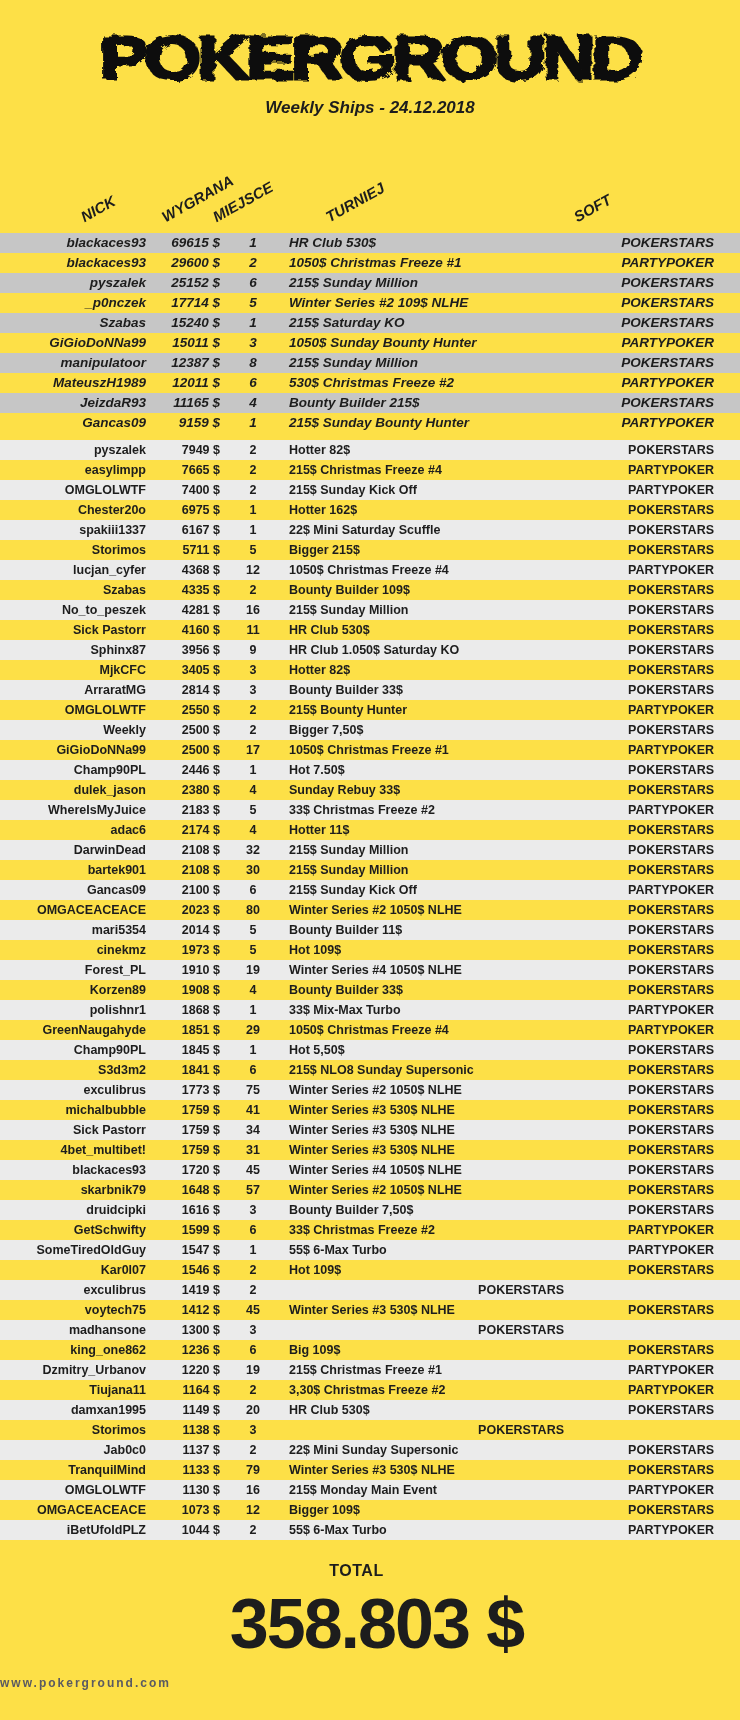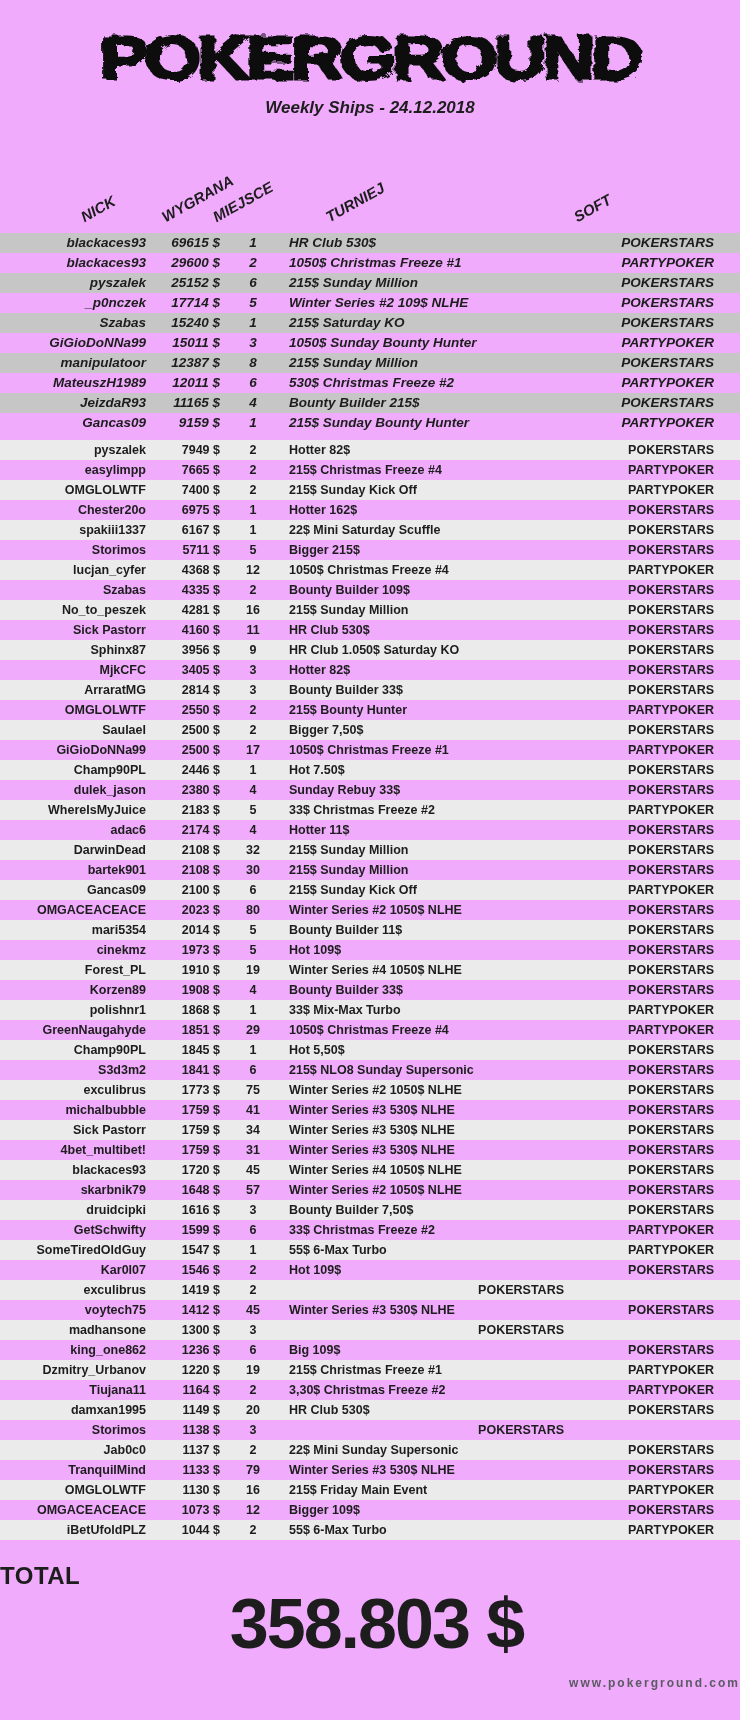--- a/index.html
+++ b/index.html
@@ -2,21 +2,21 @@
 <html style="--shade-top: #c6c6c6; --shade: #ebebeb;"><head>
 <meta charset="utf-8">
 <style>
   * { box-sizing: border-box; margin: 0; padding: 0; }
   html, body { background: #ffffff; }
   body { font-family: "Liberation Sans", sans-serif; }
   .page {
     position: relative;
     width: 740px;
     height: 1720px;
-    background: #f0abfc;
+    background: #fde047;
     color: #1d1d1d;
     overflow: hidden;
     margin: 0 auto;
   }
   .logo-wrap {
     position: absolute;
     top: 22px; left: 0;
     width: 740px;
     text-align: center;
   }
@@ -78,40 +78,40 @@
   .cell.nick       { text-align: right; padding-right: 2px; }
   .cell.win        { text-align: right; }
   .cell.place      { text-align: center; }
   .cell.tournament { padding-left: 3px; }
   .cell.soft       { text-align: right; padding-right: 26px; }
 
   .total-label {
     position: absolute;
     top: 1562px; left: 0;
     width: 713px;
-    text-align: left;
-    font-size: 24px;
+    text-align: center;
+    font-size: 16px;
     font-weight: bold;
     letter-spacing: 0.5px;
   }
   .total-value {
     position: absolute;
     top: 1584px; left: 0;
     width: 740px;
     text-align: center;
     font-size: 70px;
     font-weight: bold;
     letter-spacing: -2px;
     padding-left: 13px;
   }
   .site-url {
     position: absolute;
     top: 1676px; left: 0;
     width: 740px;
-    text-align: right;
+    text-align: left;
     font-size: 12px;
     font-weight: bold;
     letter-spacing: 2px;
     color: #5a5a62;
   }
 </style>
 </head>
 <body>
 
 <div class="page">
@@ -304,21 +304,21 @@
           <div class="cell soft">POKERSTARS</div>
         </div>
         <div class="row">
           <div class="cell nick">OMGLOLWTF</div>
           <div class="cell win">2550 $</div>
           <div class="cell place">2</div>
           <div class="cell tournament">215$ Bounty Hunter</div>
           <div class="cell soft">PARTYPOKER</div>
         </div>
         <div class="row shaded">
-          <div class="cell nick">Saulael</div>
+          <div class="cell nick">Weekly</div>
           <div class="cell win">2500 $</div>
           <div class="cell place">2</div>
           <div class="cell tournament">Bigger 7,50$</div>
           <div class="cell soft">POKERSTARS</div>
         </div>
         <div class="row">
           <div class="cell nick">GiGioDoNNa99</div>
           <div class="cell win">2500 $</div>
           <div class="cell place">17</div>
           <div class="cell tournament">1050$ Christmas Freeze #1</div>
@@ -570,21 +570,21 @@
           <div class="cell nick">TranquilMind</div>
           <div class="cell win">1133 $</div>
           <div class="cell place">79</div>
           <div class="cell tournament">Winter Series #3 530$ NLHE</div>
           <div class="cell soft">POKERSTARS</div>
         </div>
         <div class="row shaded">
           <div class="cell nick">OMGLOLWTF</div>
           <div class="cell win">1130 $</div>
           <div class="cell place">16</div>
-          <div class="cell tournament">215$ Friday Main Event</div>
+          <div class="cell tournament">215$ Monday Main Event</div>
           <div class="cell soft">PARTYPOKER</div>
         </div>
         <div class="row">
           <div class="cell nick">OMGACEACEACE</div>
           <div class="cell win">1073 $</div>
           <div class="cell place">12</div>
           <div class="cell tournament">Bigger 109$</div>
           <div class="cell soft">POKERSTARS</div>
         </div>
         <div class="row shaded">

